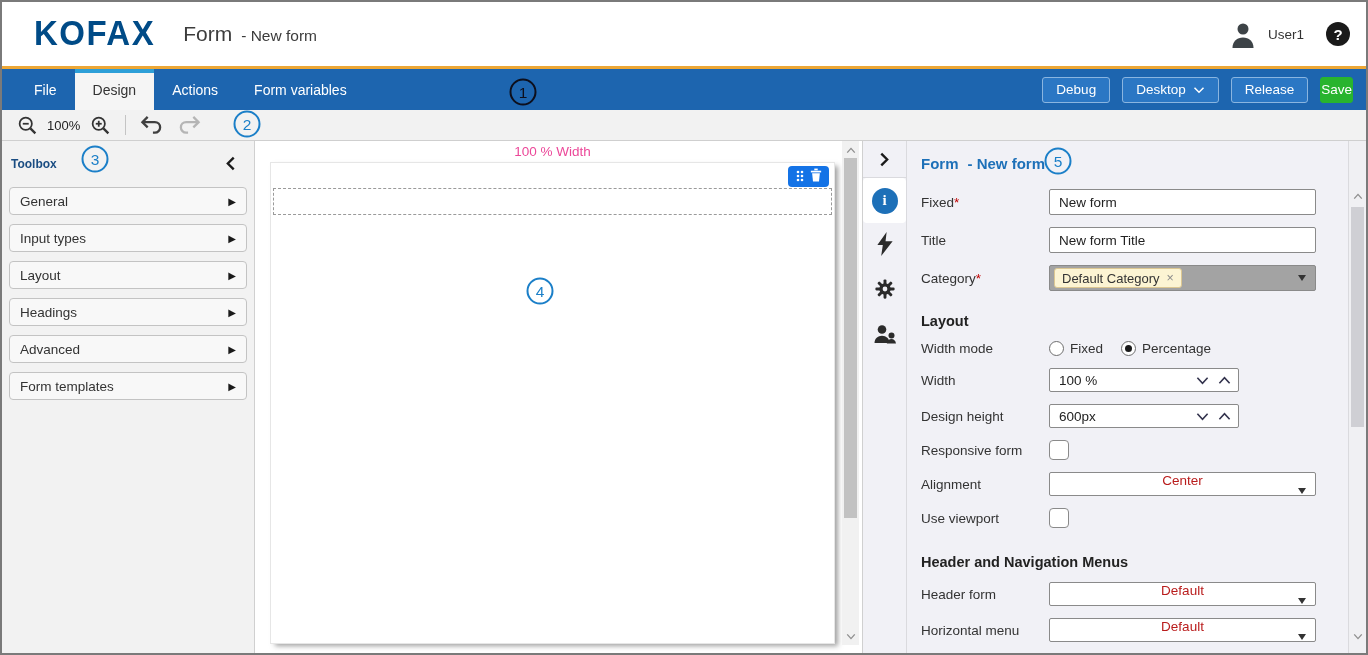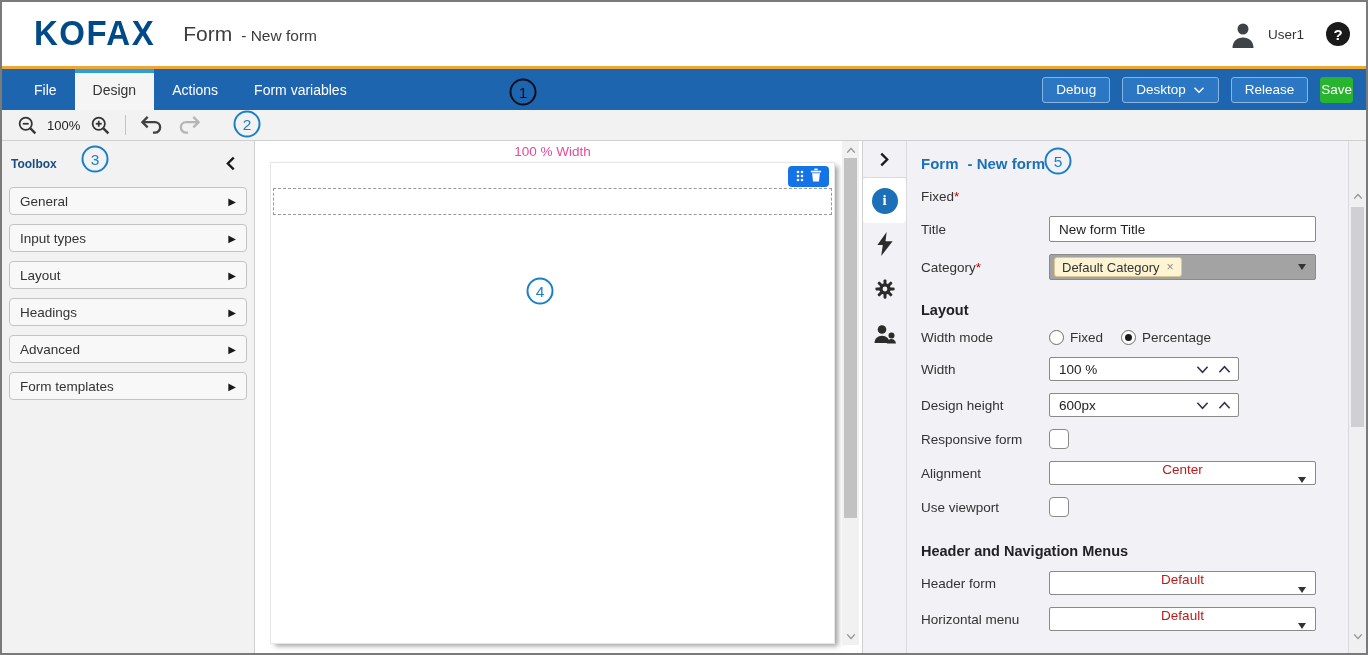--- a/index.html
+++ b/index.html
@@ -321,20 +321,23 @@
       <div class="panel-content">
         <div class="panel-title">
           <span>Form</span>
           <span>- New form</span>
         </div>
 
         <div class="prow first">
           <span class="plabel">
             <span>Fixed</span><span class="req">*</span>
           </span>
+          <span class="pcontrol">
+            <input class="text" type="text" value="New form" style="">
+          </span>
         </div>
 
         <div class="prow">
           <span class="plabel">Title</span>
           <span class="pcontrol">
             <input class="text" type="text" value="New form Title" style="">
           </span>
         </div>
 
         <div class="prow">

